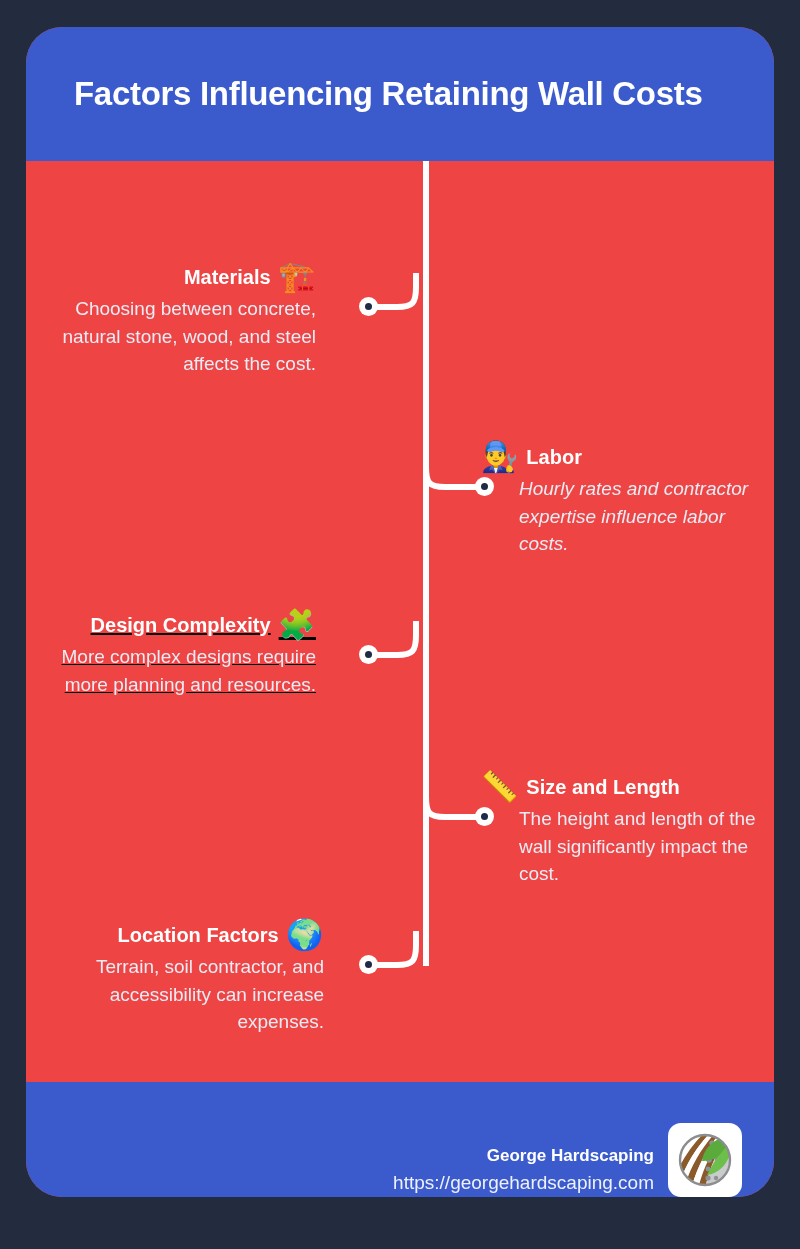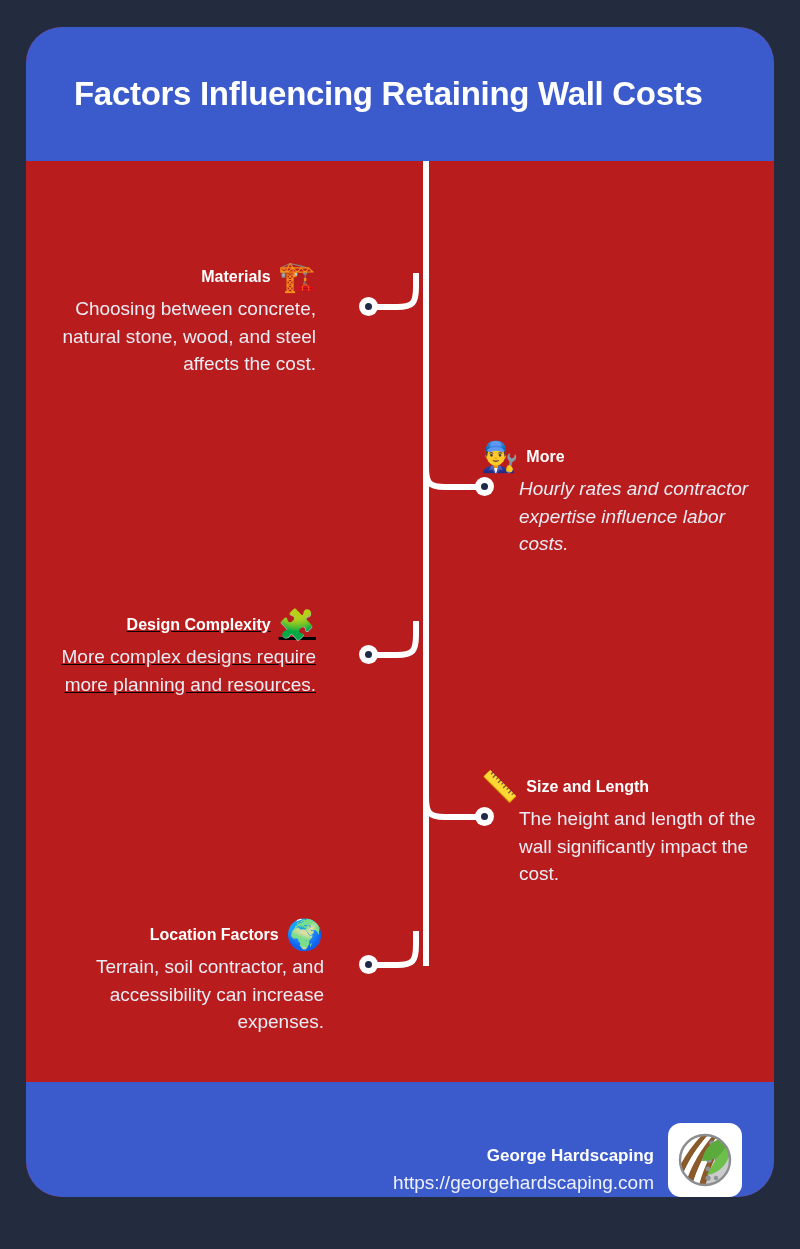--- a/index.html
+++ b/index.html
@@ -6,21 +6,21 @@
   html, body {
     width:800px; height:1249px;
     background:#232c3e;
     font-family:"Liberation Sans", sans-serif;
     overflow:hidden;
   }
   #card {
     position:absolute;
     left:26px; top:27px;
     width:748px; height:1170px;
-    background:#b91c1c;
+    background:#ef4444;
     border-radius:36px;
     overflow:hidden;
   }
   #header {
     position:absolute; left:0; top:0;
     width:748px; height:134px;
     background:#3b5bcc;
     display:flex; align-items:center;
   }
   #title {
@@ -79,21 +79,21 @@
   .item { position:absolute; }
   .item.left  { text-align:right; }
   .item.right { text-align:left; }
   .head {
     display:flex; align-items:center; gap:8px;
     margin-bottom:3px;
   }
   .item.left  .head { justify-content:flex-end; }
   .item.right .head { justify-content:flex-start; }
   .item-title {
-    color:#ffffff; font-size:16px; font-weight:bold;
+    color:#ffffff; font-size:20px; font-weight:bold;
     white-space:nowrap;
   }
   .emoji {
     font-size:30px; line-height:1;
     font-family:"DejaVu Sans", sans-serif;
   }
   .desc {
     color:#e9ecf5; font-size:19px; line-height:1.45;
   }
 </style>
@@ -137,21 +137,21 @@
     <div class="head">
       <span class="item-title">Materials</span>
       <span class="emoji">🏗️</span>
     </div>
     <div class="desc">Choosing between concrete, natural stone, wood, and steel affects the cost.</div>
   </div>
 
   <div class="item right" style="left:455px; top:415px; width:290px;">
     <div class="head">
       <span class="emoji">👨‍🔧</span>
-      <span class="item-title">More</span>
+      <span class="item-title">Labor</span>
     </div>
     <div class="desc" style="padding-left:38px;font-style:italic;">Hourly rates and contractor expertise influence labor costs.</div>
   </div>
 
   <div class="item left" style="left:0px; top:583px; width:290px;text-decoration:underline;">
     <div class="head">
       <span class="item-title">Design Complexity</span>
       <span class="emoji">🧩</span>
     </div>
     <div class="desc">More complex designs require more planning and resources.</div>

